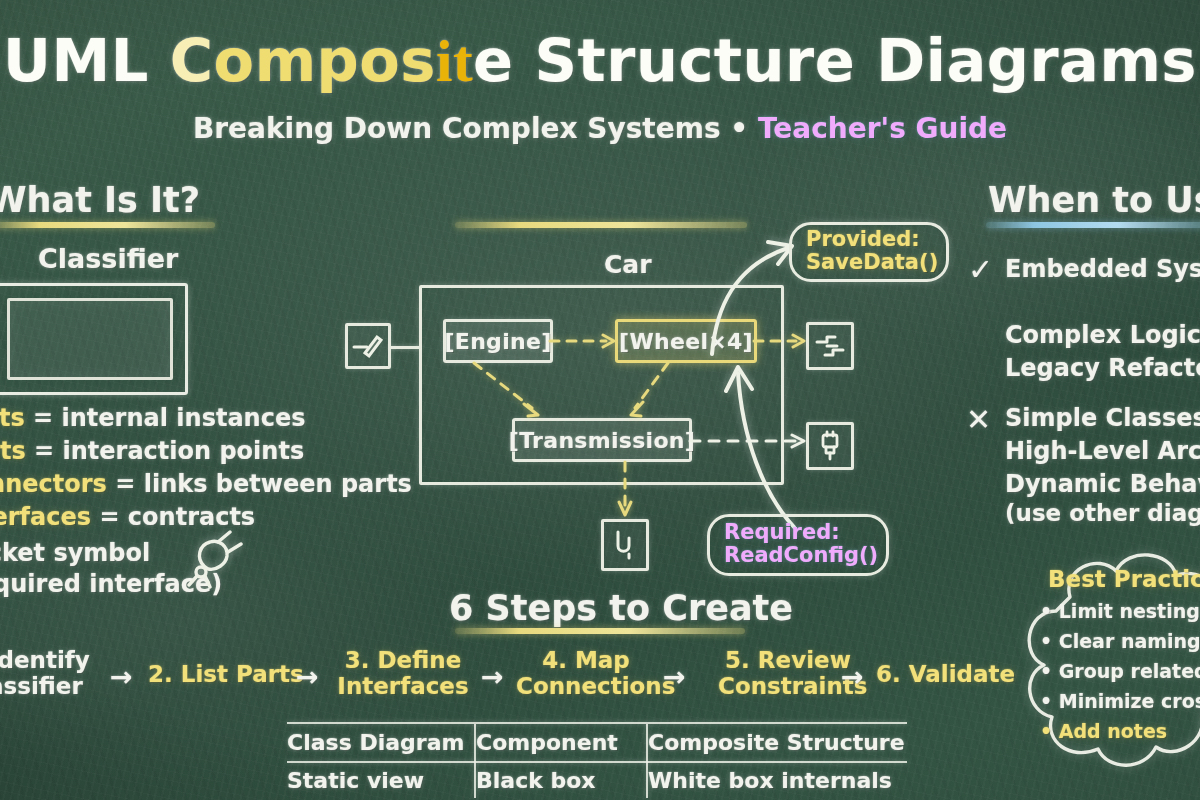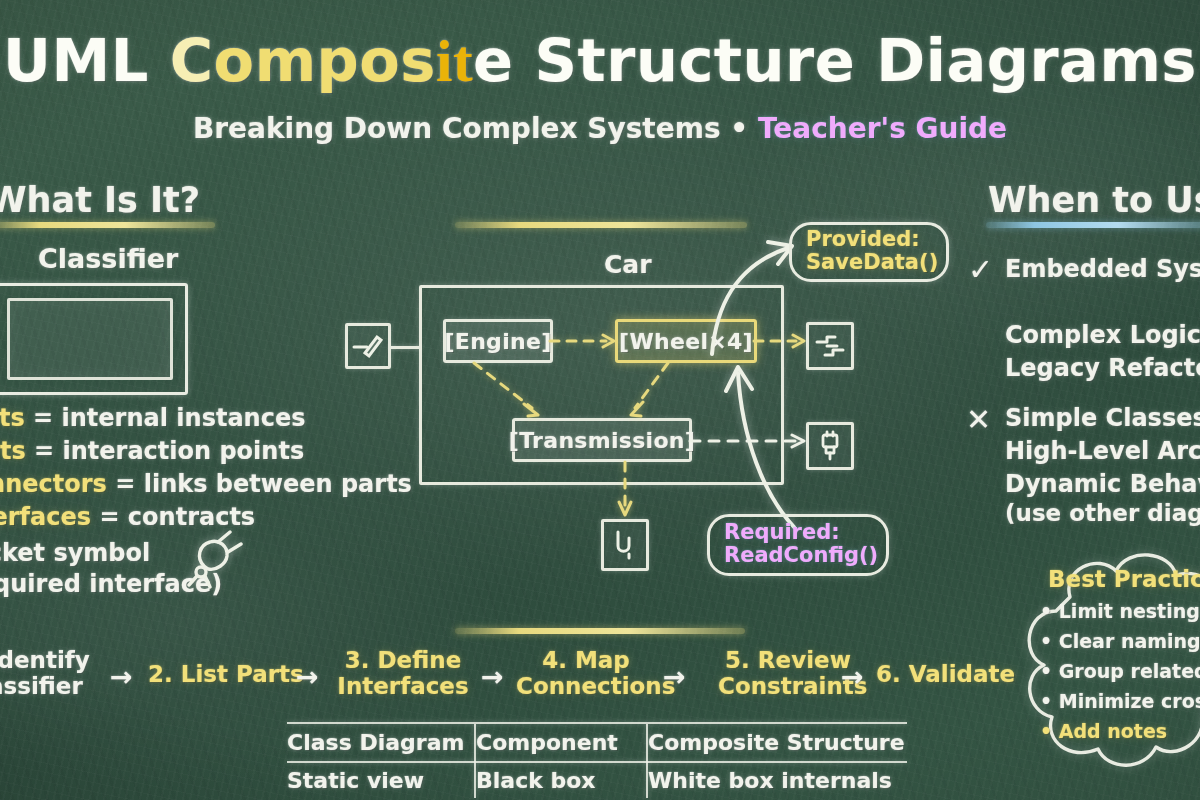--- a/index.html
+++ b/index.html
@@ -322,20 +322,21 @@
   <div class="t chalk" style="left:1005px; top:255px; font-size:24px; font-weight:600;">Embedded Systems</div>
   <div class="t chalk" style="left:1005px; top:321px; font-size:24px; font-weight:600;">Complex Logic</div>
   <div class="t chalk" style="left:1005px; top:354px; font-size:24px; font-weight:600;">Legacy Refactoring</div>
 
   <div class="mark chalk" style="left:966px; top:402px;">✕</div>
   <div class="t chalk" style="left:1005px; top:404px; font-size:24px; font-weight:600;">Simple Classes</div>
   <div class="t chalk" style="left:1005px; top:437px; font-size:24px; font-weight:600;">High-Level Architecture</div>
   <div class="t chalk" style="left:1005px; top:470px; font-size:24px; font-weight:600;">Dynamic Behavior</div>
   <div class="t chalk" style="left:1005px; top:500px; font-size:23px; font-weight:600;">(use other diagrams)</div>
 
+  <div class="sec-h chalk" style="left:449px; top:588px;">6 Steps to Create</div>
   <div class="underline ul-yel" style="left:455px; top:628px; width:290px;"></div>
 
   <div class="step chalk" style="left:-52px; top:648px; width:150px;">
     <div>1. Identify</div>
     <div>Classifier</div>
   </div>
   <div class="arrw chalk" style="left:110px; top:661px;">→</div>
 
   <div class="step yel" style="left:148px; top:662px; width:135px;">
     <div>2. List Parts</div>

